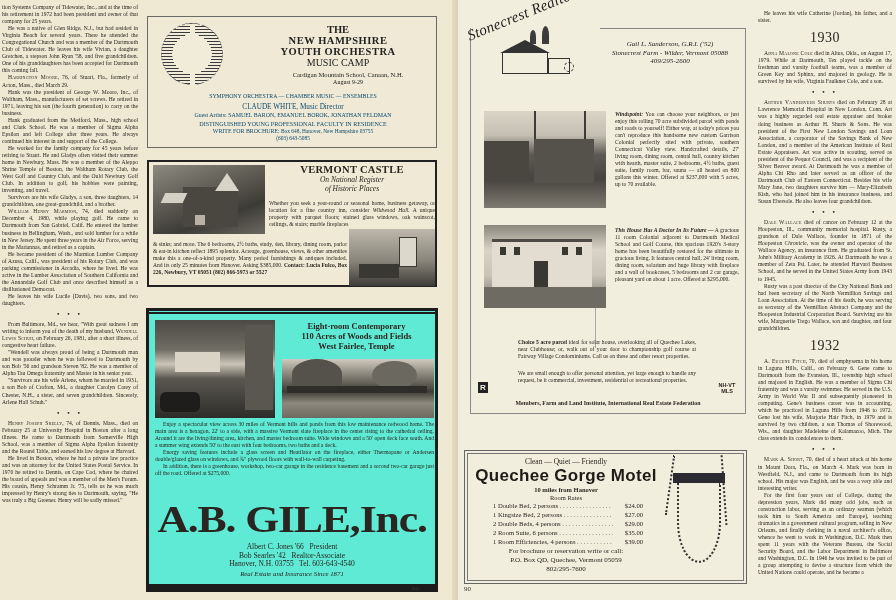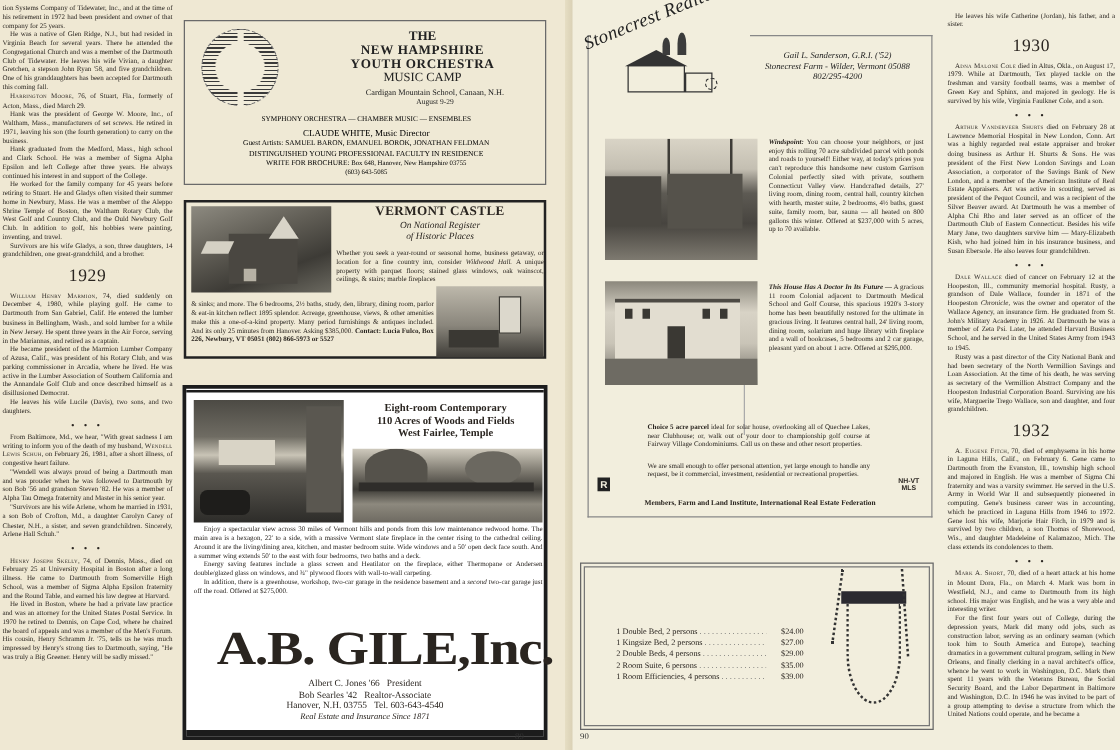--- a/index.html
+++ b/index.html
@@ -60,21 +60,20 @@
   <div class="col" style="left:2px; top:4px; width:136px;">
     <p class="noind">tion Systems Company of Tidewater, Inc., and at the time of his retirement in 1972 had been president and owner of that company for 25 years.</p>
     <p>He was a native of Glen Ridge, N.J., but had resided in Virginia Beach for several years. There he attended the Congregational Church and was a member of the Dartmouth Club of Tidewater. He leaves his wife Vivian, a daughter Gretchen, a stepson John Ryan '58, and five grandchildren. One of his granddaughters has been accepted for Dartmouth this coming fall.</p>
 
     <p><span class="sc">Harrington Moore</span><span>, 76, of Stuart, Fla., formerly of Acton, Mass., died March 29.</span></p>
     <p>Hank was the president of George W. Moore, Inc., of Waltham, Mass., manufacturers of set screws. He retired in 1971, leaving his son (the fourth generation) to carry on the business.</p>
     <p>Hank graduated from the Medford, Mass., high school and Clark School. He was a member of Sigma Alpha Epsilon and left College after three years. He always continued his interest in and support of the College.</p>
     <p>He worked for the family company for 45 years before retiring to Stuart. He and Gladys often visited their summer home in Newbury, Mass. He was a member of the Aleppo Shrine Temple of Boston, the Waltham Rotary Club, the West Golf and Country Club, and the Ould Newbury Golf Club. In addition to golf, his hobbies were painting, inventing, and travel.</p>
     <p>Survivors are his wife Gladys, a son, three daughters, 14 grandchildren, one great-grandchild, and a brother.</p>
 
-    <div class="year">1929</div>
     <p><span class="sc">William Henry Marmion</span><span>, 74, died suddenly on December 4, 1980, while playing golf. He came to Dartmouth from San Gabriel, Calif. He entered the lumber business in Bellingham, Wash., and sold lumber for a while in New Jersey. He spent three years in the Air Force, serving in the Mariannas, and retired as a captain.</span></p>
     <p>He became president of the Marmion Lumber Company of Azusa, Calif., was president of his Rotary Club, and was parking commissioner in Arcadia, where he lived. He was active in the Lumber Association of Southern California and the Annandale Golf Club and once described himself as a disillusioned Democrat.</p>
     <p>He leaves his wife Lucile (Davis), two sons, and two daughters.</p>
 
     <div class="dots">• • •</div>
     <p><span>From Baltimore, Md., we hear, "With great sadness I am writing to inform you of the death of my husband, </span><span class="sc">Wendell Lewis Schuh</span><span>, on February 26, 1981, after a short illness, of congestive heart failure.</span></p>
     <p>"Wendell was always proud of being a Dartmouth man and was prouder when he was followed to Dartmouth by son Bob '56 and grandson Steven '82. He was a member of Alpha Tau Omega fraternity and Master in his senior year.</p>
     <p>"Survivors are his wife Arlene, whom he married in 1931, a son Bob of Crofton, Md., a daughter Carolyn Carey of Chester, N.H., a sister, and seven grandchildren. Sincerely, Arlene Hall Schuh."</p>
 
     <div class="dots">• • •</div>
@@ -86,21 +85,21 @@
   <div class="ad" style="left:147px; top:16px; width:290px; height:132px; border:1px solid #6a6a6a; background:#efe9d5;">
     <div class="orch-logo"></div>
     <div class="center" style="position:absolute; left:95px; top:7px; width:190px; color:#222;">
       <div style="font-size:10.5px; line-height:11px; font-weight:bold;">THE</div>
       <div style="font-size:10.5px; line-height:11px; font-weight:bold; letter-spacing:0.5px;">NEW HAMPSHIRE</div>
       <div style="font-size:10.5px; line-height:11px; font-weight:bold; letter-spacing:0.5px;">YOUTH ORCHESTRA</div>
       <div style="font-size:10px; line-height:11px;">MUSIC CAMP</div>
       <div style="font-size:6.6px; line-height:9px; margin-top:2px; padding-left:20px;">Cardigan Mountain School, Canaan, N.H.</div>
       <div style="font-size:6px; line-height:6px; padding-left:20px;">August 9-29</div>
     </div>
-    <div class="center" style="position:absolute; left:4px; top:75px; width:282px; color:#000000;">
+    <div class="center" style="position:absolute; left:4px; top:75px; width:282px; color:#0c4a6e;">
       <div style="font-size:5.8px; line-height:8px;">SYMPHONY ORCHESTRA — CHAMBER MUSIC — ENSEMBLES</div>
       <div style="font-size:7.2px; line-height:10px; margin-top:2px;">CLAUDE WHITE, Music Director</div>
       <div style="font-size:5.9px; line-height:7.5px;">Guest Artists: SAMUEL BARON, EMANUEL BOROK, JONATHAN FELDMAN</div>
       <div style="font-size:6.1px; line-height:8px;">DISTINGUISHED YOUNG PROFESSIONAL FACULTY IN RESIDENCE</div>
       <div style="font-size:5.9px; line-height:7px;"><span>WRITE FOR BROCHURE:</span><span style="font-size:5.4px;"> Box 648, Hanover, New Hampshire 03755</span></div>
       <div style="font-size:5.4px; line-height:7px;">(603) 643-5085</div>
     </div>
   </div>
 
   <div class="ad" style="left:147px; top:160px; width:290px; height:127px; border:2px solid #222; background:#efe9d5;">
@@ -120,21 +119,21 @@
       <div style="position:absolute; left:10px; top:35px; width:40px; height:14px; background:#3a3833;"></div>
     </div>
     <div style="position:absolute; left:120px; top:38px; width:166px; font-size:5.6px; line-height:7px; text-align:justify;">
       <span>Whether you seek a year-round or seasonal home, business getaway, or location for a fine country inn, consider </span><i>Wildwood Hall.</i><span style="display:inline;"> A unique property with parquet floors; stained glass windows, oak wainscot, ceilings, &amp; stairs; marble fireplaces</span>
     </div>
     <div style="position:absolute; left:4px; top:79px; width:194px; font-size:5.6px; line-height:7px; text-align:justify;">
       <span>&amp; sinks; and more. The 6 bedrooms, 2½ baths, study, den, library, dining room, parlor &amp; eat-in kitchen reflect 1895 splendor. Acreage, greenhouse, views, &amp; other amenities make this a one-of-a-kind property. Many period furnishings &amp; antiques included. And its only 25 minutes from Hanover. Asking $385,000. </span><b>Contact: Lucia Fulco, Box 226, Newbury, VT 05051 (802) 866-5973 or 5527</b>
     </div>
   </div>
 
-  <div class="ad" style="left:146px; top:308px; width:292px; height:284px; border:3px solid #1c1c1c; background:#ffffff;">
+  <div class="ad" style="left:146px; top:308px; width:292px; height:284px; border:3px solid #1c1c1c; background:#5eead4;">
     <div style="position:absolute; left:0; right:0; top:1px; height:2px; background:#1c1c1c;"></div>
     <div class="photo ph-contemp-int" style="left:6px; top:9px; width:120px; height:98px;">
       <div style="position:absolute; left:20px; top:32px; width:45px; height:20px; background:#d9d4c6;"></div>
       <div style="position:absolute; left:5px; top:72px; width:40px; height:20px; background:#1e1d1b; border-radius:6px;"></div>
       <div style="position:absolute; left:90px; top:5px; width:28px; height:85px; background:#5a5750;"></div>
     </div>
     <div class="center" style="position:absolute; left:130px; top:10px; width:155px;">
       <div style="font-size:8.5px; font-weight:bold; line-height:10px;">Eight-room Contemporary</div>
       <div style="font-size:8.5px; font-weight:bold; line-height:10px;">110 Acres of Woods and Fields</div>
       <div style="font-size:8.5px; font-weight:bold; line-height:10px;">West Fairlee, Temple</div>
@@ -142,21 +141,21 @@
     <div class="photo ph-contemp-ext" style="left:133px; top:48px; width:152px; height:59px;">
       <div style="position:absolute; left:10px; top:0; width:50px; height:30px; background:#55524b; border-radius:50% 50% 20% 20%;"></div>
       <div style="position:absolute; left:90px; top:2px; width:45px; height:28px; background:#6b6860; border-radius:50%;"></div>
       <div style="position:absolute; left:5px; top:27px; width:140px; height:7px; background:#2f2d2a;"></div>
     </div>
     <div style="position:absolute; left:6px; top:110px; width:279px; font-size:5.6px; line-height:7px; text-align:justify;">
       <p style="text-indent:8px;">Enjoy a spectacular view across 30 miles of Vermont hills and ponds from this low maintenance redwood home. The main area is a hexagon, 22' to a side, with a massive Vermont slate fireplace in the center rising to the cathedral ceiling. Around it are the living/dining area, kitchen, and master bedroom suite. Wide windows and a 50' open deck face south. And a summer wing extends 50' to the east with four bedrooms, two baths and a deck.</p>
       <p style="text-indent:8px;">Energy saving features include a glass screen and Heatilator on the fireplace, either Thermopane or Andersen double/glazed glass on windows, and ¾" plywood floors with wall-to-wall carpeting.</p>
       <p style="text-indent:8px;"><span>In addition, there is a greenhouse, workshop, two-car garage in the residence basement and a </span><i>second</i><span> two-car garage just off the road. Offered at $275,000.</span></p>
     </div>
-    <div class="center" style="position:absolute; left:16px; width:286px; top:188px;">
+    <div class="center" style="position:absolute; left:0; width:286px; top:188px;">
       <span class="gile-logo">A.B. GILE,Inc.</span>
     </div>
     <div class="center" style="position:absolute; left:0; width:286px; top:232px;">
       <div style="font-size:7.5px; line-height:8.5px; white-space:pre;">Albert C. Jones '66   President</div>
       <div style="font-size:7.5px; line-height:8.5px; white-space:pre;">Bob Searles '42   Realtor-Associate</div>
       <div style="font-size:7.5px; line-height:8.5px; white-space:pre;">Hanover, N.H. 03755   Tel. 603-643-4540</div>
       <div style="font-size:6.8px; font-style:italic; line-height:10px;">Real Estate and Insurance Since 1871</div>
     </div>
     <div style="position:absolute; left:0; right:0; bottom:0; height:5px; background:#1c1c1c;"></div>
   </div>
@@ -180,21 +179,21 @@
         <div style="position:absolute; left:-2px; top:0; width:0; height:0; border-left:25px solid transparent; border-right:25px solid transparent; border-bottom:13px solid #333;"></div>
         <div style="position:absolute; left:46px; top:18px; width:22px; height:16px; border:1px solid #333; background:#f2eedd;"></div>
         <div style="position:absolute; left:28px; top:-10px; width:6px; height:14px; background:#3c3c3c; border-radius:50% 50% 0 0;"></div>
         <div style="position:absolute; left:40px; top:-14px; width:7px; height:18px; background:#3c3c3c; border-radius:50% 50% 0 0;"></div>
         <div style="position:absolute; left:62px; top:22px; width:10px; height:10px; border:1px dashed #333; border-radius:50%;"></div>
       </div>
     </div>
     <div class="script center" style="position:absolute; left:130px; top:26px; width:140px; font-size:7px; line-height:8.5px; color:#222;">
       <div>Gail L. Sanderson, G.R.I. ('52)</div>
       <div>Stonecrest Farm - Wilder, Vermont 05088</div>
-      <div>802/295-4200</div>
+      <div>409/295-2600</div>
     </div>
 
     <div class="photo ph-windspoint" style="left:14px; top:97px; width:122px; height:97px;">
       <div style="position:absolute; left:50px; top:0; width:2px; height:45px; background:#3e3c37;"></div>
       <div style="position:absolute; left:100px; top:0; width:2px; height:50px; background:#3e3c37;"></div>
       <div style="position:absolute; left:0; top:30px; width:45px; height:40px; background:#4a4741;"></div>
       <div style="position:absolute; left:50px; top:28px; width:60px; height:44px; background:#55524b;"></div>
     </div>
     <div style="position:absolute; left:145px; top:97px; width:124px; font-size:5.6px; line-height:7px; text-align:justify;">
       <b><i>Windspoint:</i></b><span> You can choose your neighbors, or just enjoy this rolling 70 acre subdivided parcel with ponds and roads to yourself! Either way, at today's prices you can't reproduce this handsome new custom Garrison Colonial perfectly sited with private, southern Connecticut Valley view. Handcrafted details, 27' living room, dining room, central hall, country kitchen with hearth, master suite, 2 bedrooms, 4½ baths, guest suite, family room, bar, sauna — all heated on 800 gallons this winter. Offered at $237,000 with 5 acres, up to 70 available.</span>
@@ -220,20 +219,26 @@
     <div style="position:absolute; left:48px; top:356px; width:178px; font-size:5.6px; line-height:7px; text-align:justify;">
       <span>We are small enough to offer personal attention, yet large enough to handle any request, be it commercial, investment, residential or recreational properties.</span>
     </div>
     <div style="position:absolute; left:8px; top:368px; width:10px; height:11px; background:#222; color:#f2eedd; font-family:'Liberation Sans',sans-serif; font-weight:bold; font-size:8px; line-height:11px; text-align:center;">R</div>
     <div class="sans" style="position:absolute; left:246px; top:368px; width:22px; font-size:5.5px; line-height:6px; font-weight:bold; text-align:center;">NH-VT MLS</div>
     <div class="center" style="position:absolute; left:0; width:276px; top:386px; font-size:5.9px; font-weight:bold; line-height:7px;">Members, Farm and Land Institute, International Real Estate Federation</div>
   </div>
 
   <div style="position:absolute; left:6px; top:450px; width:283px; height:134px; border:1px solid #666; padding:2px;">
     <div style="position:absolute; inset:2px; border:1px solid #777;"></div>
+    <div class="center" style="position:absolute; left:6px; top:6px; width:190px; color:#2a2520;">
+      <div style="font-size:7.5px; line-height:9px;">Clean — Quiet — Friendly</div>
+      <div class="quechee-title" style="line-height:20px; color:#1e1b18;">Quechee Gorge Motel</div>
+      <div style="font-size:6.5px; font-weight:bold; line-height:8px;">10 miles from Hanover</div>
+      <div style="font-size:6.5px; line-height:8px;">Room Rates</div>
+    </div>
     <div style="position:absolute; left:28px; top:50px; width:160px;">
       <div class="rate-row">
           <span class="lbl">1 Double Bed, 2 persons</span>
           <span class="price">$24.00</span>
         </div>
       <div class="rate-row">
           <span class="lbl">1 Kingsize Bed, 2 persons</span>
           <span class="price">$27.00</span>
         </div>
       <div class="rate-row">
@@ -241,20 +246,25 @@
           <span class="price">$29.00</span>
         </div>
       <div class="rate-row">
           <span class="lbl">2 Room Suite, 6 persons</span>
           <span class="price">$35.00</span>
         </div>
       <div class="rate-row">
           <span class="lbl">1 Room Efficiencies, 4 persons</span>
           <span class="price">$39.00</span>
         </div>
+    </div>
+    <div class="center" style="position:absolute; left:6px; top:96px; width:190px;">
+      <div style="font-size:7px; line-height:9px;">For brochure or reservation write or call:</div>
+      <div style="font-size:7px; line-height:9px;">P.O. Box QD, Quechee, Vermont 05059</div>
+      <div style="font-size:7px; line-height:9px;">802/295-7600</div>
     </div>
     <div style="position:absolute; left:200px; top:4px; width:66px; height:116px;">
       <div style="position:absolute; left:8px; top:18px; width:52px; height:10px; background:#2b2a30;"></div>
       <div style="position:absolute; left:0; top:0; width:6px; height:60px; border-right:2px dotted #333; transform:rotate(8deg);"></div>
       <div style="position:absolute; left:58px; top:0; width:6px; height:70px; border-left:2px dotted #333; transform:rotate(-4deg);"></div>
       <div style="position:absolute; left:12px; top:28px; width:44px; height:80px; border-left:2px dotted #333; border-right:2px dotted #333; border-bottom:2px dotted #333; border-radius:0 0 50% 50%;"></div>
     </div>
   </div>
 
   <div class="pagenum" style="left:6px; top:585px;">90</div>

